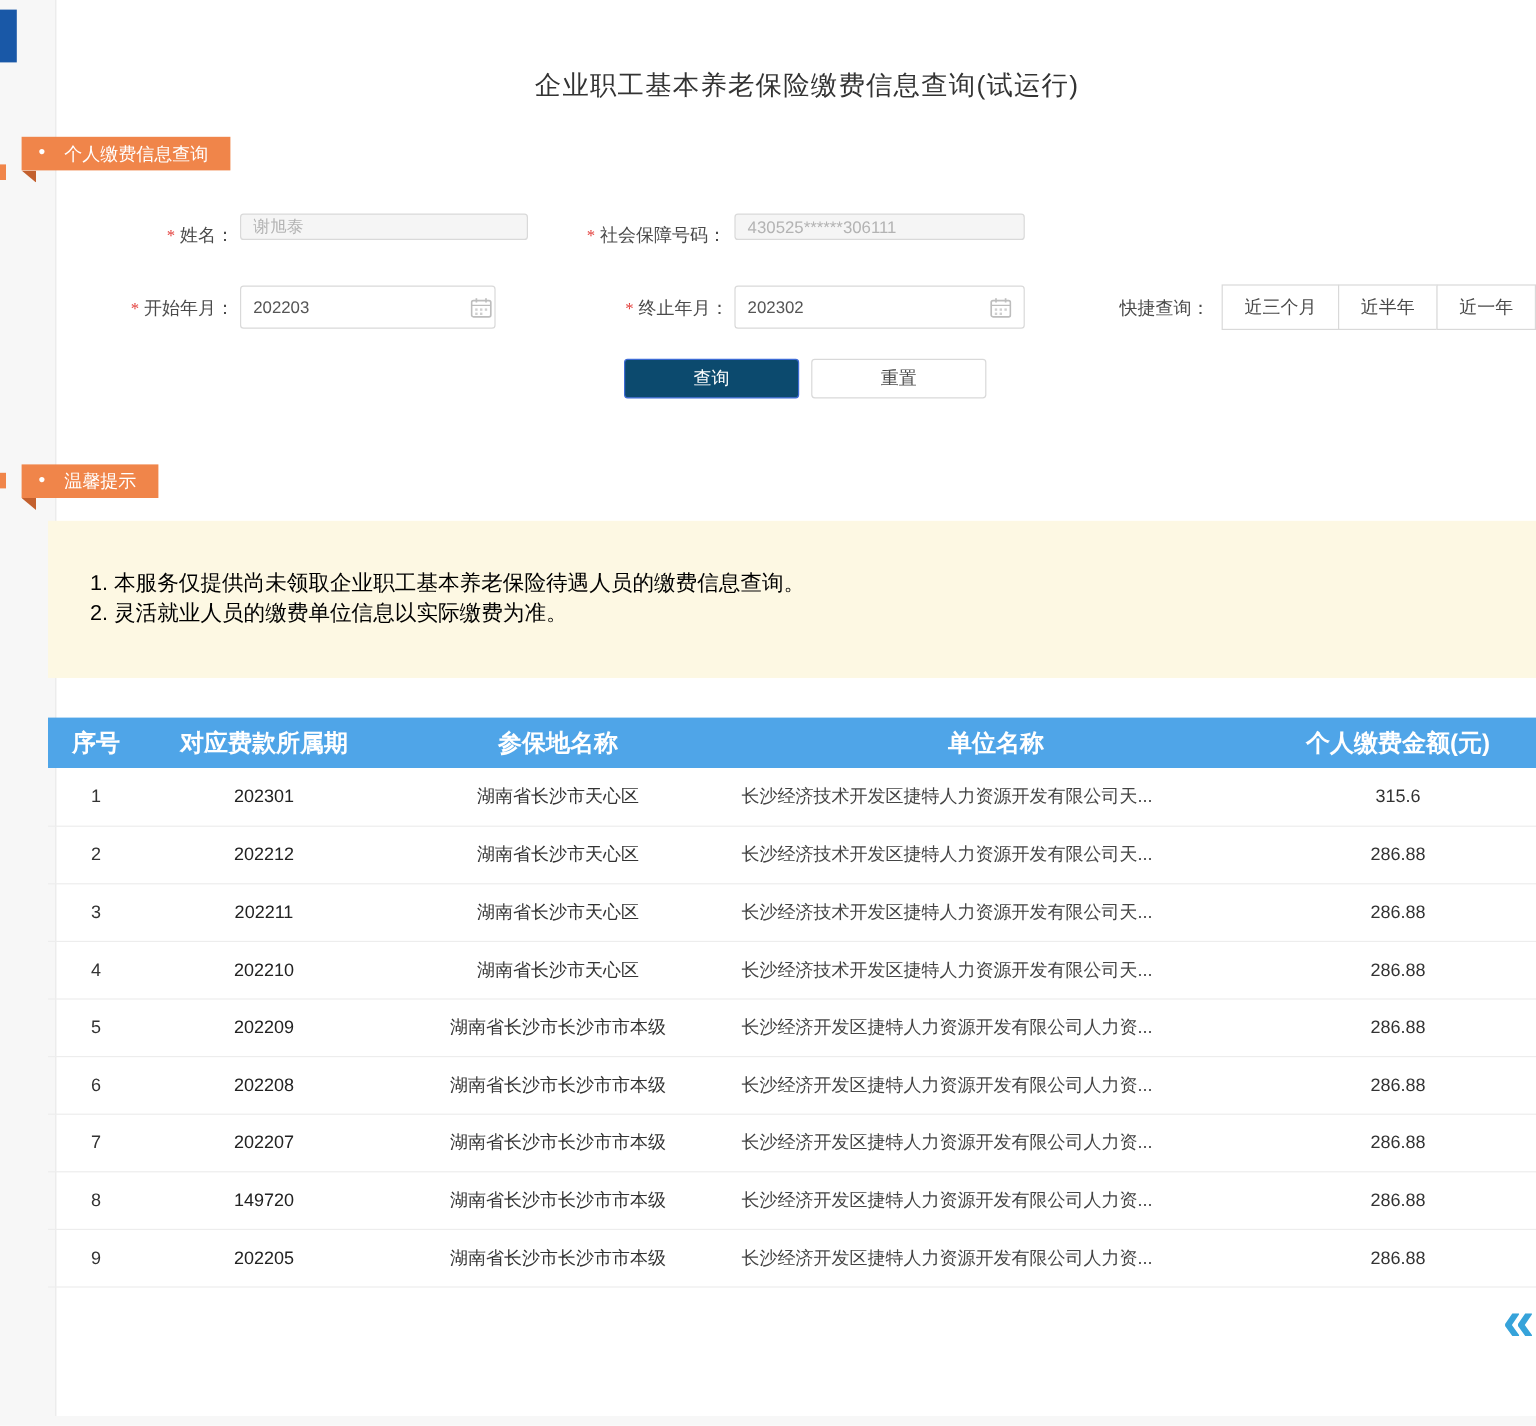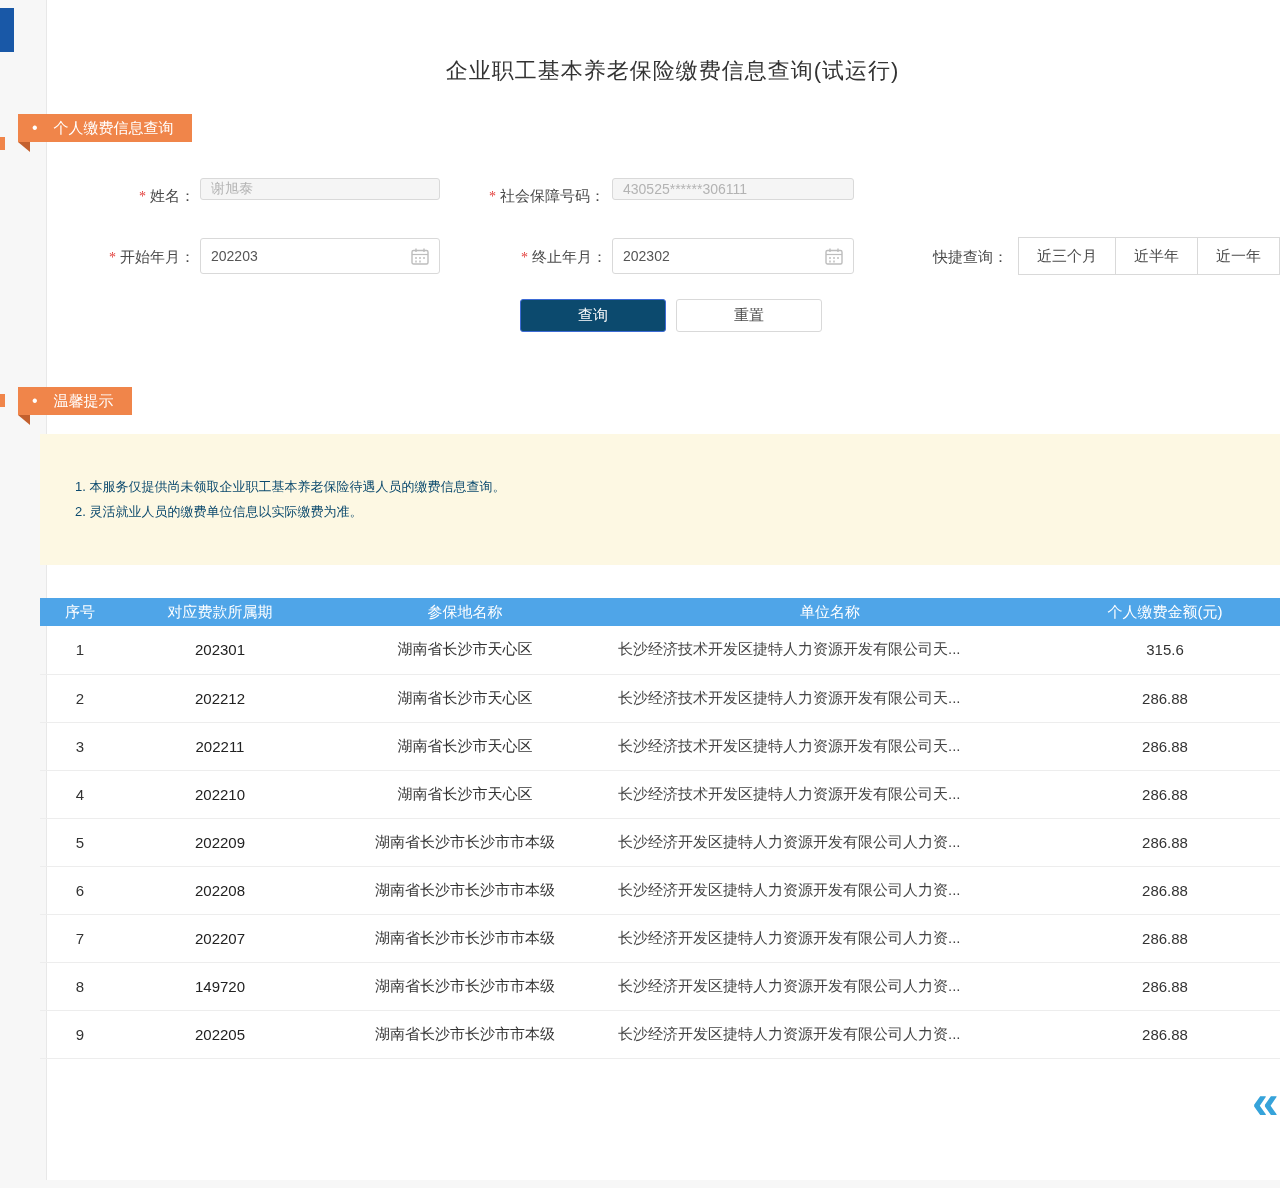--- a/index.html
+++ b/index.html
@@ -42,24 +42,24 @@
                font-family:"Liberation Sans","DejaVu Sans",sans-serif; }
   .quick-btn:first-child { margin-left:0; }
 
   .btn { position:absolute; height:33px; width:146px; border-radius:3px; font-size:15px; cursor:pointer;
          font-family:"Liberation Sans","DejaVu Sans",sans-serif; }
   .btn-primary { background:#0c4a6e; border:1px solid #3d6bd5; color:#fff; }
   .btn-plain { background:#fff; border:1px solid #d9d9d9; color:#4a4a4a; }
 
   .notice-box { position:absolute; left:40px; top:434px; width:1240px; height:131px; background:#fdf8e3; }
   .notice-lines { padding:40px 0 0 35px; }
-  .notice-line { font-size:13px; color:#0c4a6e; line-height:25px; }
+  .notice-line { font-size:18px; color:#000000; line-height:25px; }
 
   table.pay { position:absolute; left:40px; top:598px; width:1240px; border-collapse:collapse; table-layout:fixed; }
-  table.pay th { height:28px; background:#4fa5e8; color:#fff; font-size:15px; font-weight:normal; text-align:center; }
+  table.pay th { height:42px; background:#4fa5e8; color:#fff; font-size:20px; font-weight:bold; text-align:center; }
   table.pay td { height:48px; font-size:15px; color:#333; text-align:center;
                  border-bottom:1px solid #ededed; white-space:nowrap; overflow:hidden; }
   table.pay td.col3 { text-align:left; padding-left:8px; color:#444; }
   table.pay td.col1 { color:#222; }
 
   .collapse-chevrons { position:absolute; left:1252px; top:1078px; font-size:48px; color:#36a3da;
                        font-weight:bold; line-height:1; cursor:pointer; user-select:none; }
 </style>
 </head>
 <body>
@@ -86,21 +86,21 @@
   </div>
   <input class="t-input disabled" style="left: 200px; top: 178px; width: 240px;" disabled="" value="谢旭泰">
   <div class="f-label" style="left:455px; top:187px; width:150px; text-align:right;">
     <span class="req">*</span><span>社会保障号码：</span>
   </div>
   <input class="t-input disabled" style="left: 612px; top: 178px; width: 242px;" disabled="" value="430525******306111">
 
   <div class="f-label" style="left:85px; top:248px; width:110px; text-align:right;">
     <span class="req">*</span><span>开始年月：</span>
   </div>
-  <div class="date-wrap" style="left:200px; top:238px; width:240px;">
+  <div class="date-wrap" style="left:200px; top:238px; width:213px;">
     <input value="202203" style="">
     <svg class="cal-icon" viewBox="0 0 18 17">
       <rect x="1" y="2.5" width="16" height="13.5" rx="1.5" fill="none" stroke="#bdbdbd" stroke-width="1.4"></rect>
       <line x1="1" y1="6.5" x2="17" y2="6.5" stroke="#bdbdbd" stroke-width="1.2"></line>
       <line x1="5" y1="0.5" x2="5" y2="4" stroke="#bdbdbd" stroke-width="1.4"></line>
       <line x1="13" y1="0.5" x2="13" y2="4" stroke="#bdbdbd" stroke-width="1.4"></line>
       <g fill="#cfcfcf">
           <rect x="4" y="9" width="2" height="2"></rect>
           <rect x="8" y="9" width="2" height="2"></rect>
           <rect x="12" y="9" width="2" height="2"></rect>

